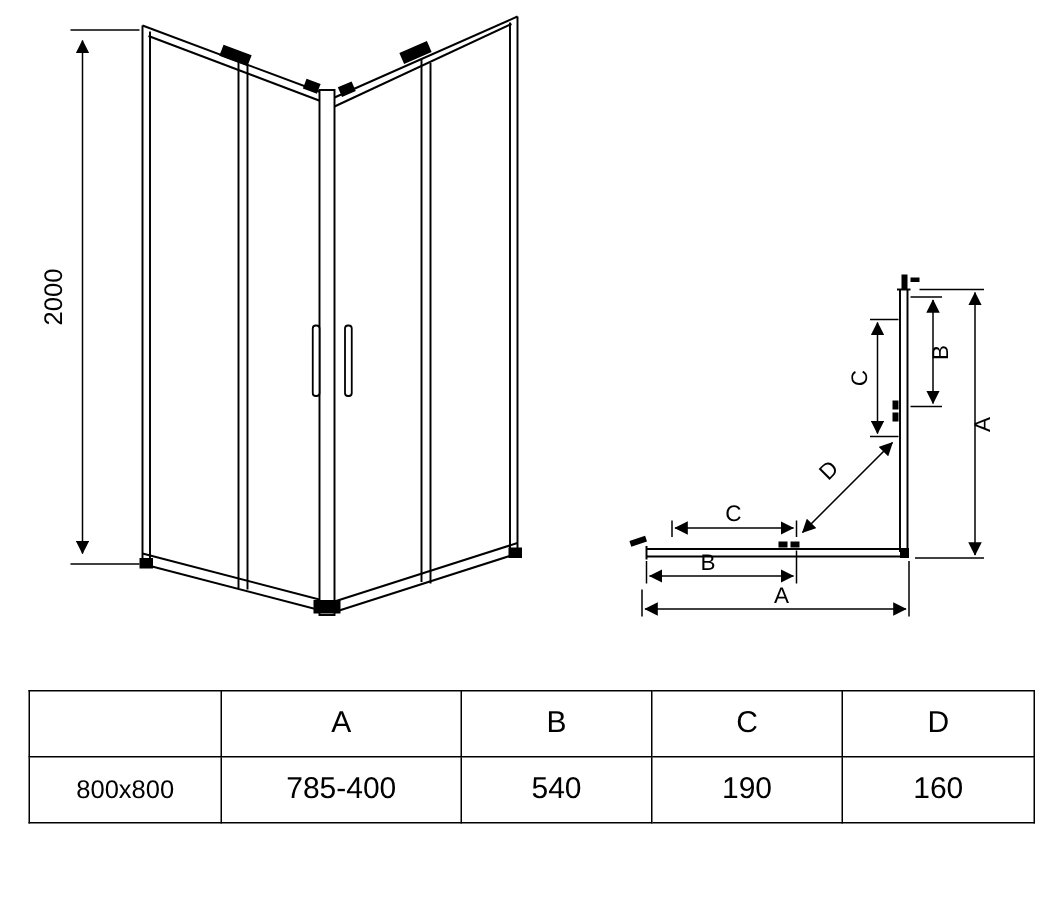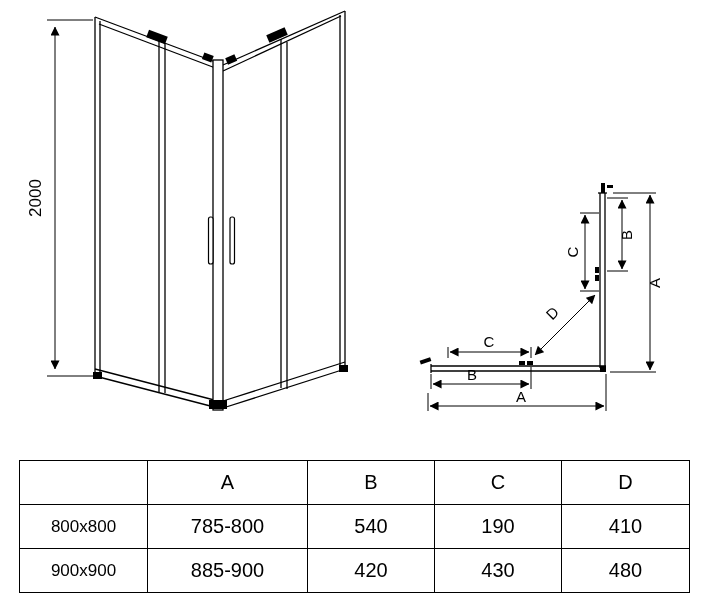--- a/index.html
+++ b/index.html
@@ -177,28 +177,21 @@
         <th></th>
         <th>A</th>
         <th>B</th>
         <th>C</th>
         <th>D</th>
       </tr>
     </thead>
     <tbody>
       <tr>
         <td class="size">800x800</td>
-        <td>785-800</td>
+        <td>785-400</td>
         <td>540</td>
         <td>190</td>
-        <td>410</td>
-      </tr>
-      <tr>
-        <td class="size">900x900</td>
-        <td>885-900</td>
-        <td>420</td>
-        <td>430</td>
-        <td>480</td>
+        <td>160</td>
       </tr>
     </tbody>
   </table>
 
 </div>
 
 </body></html>

